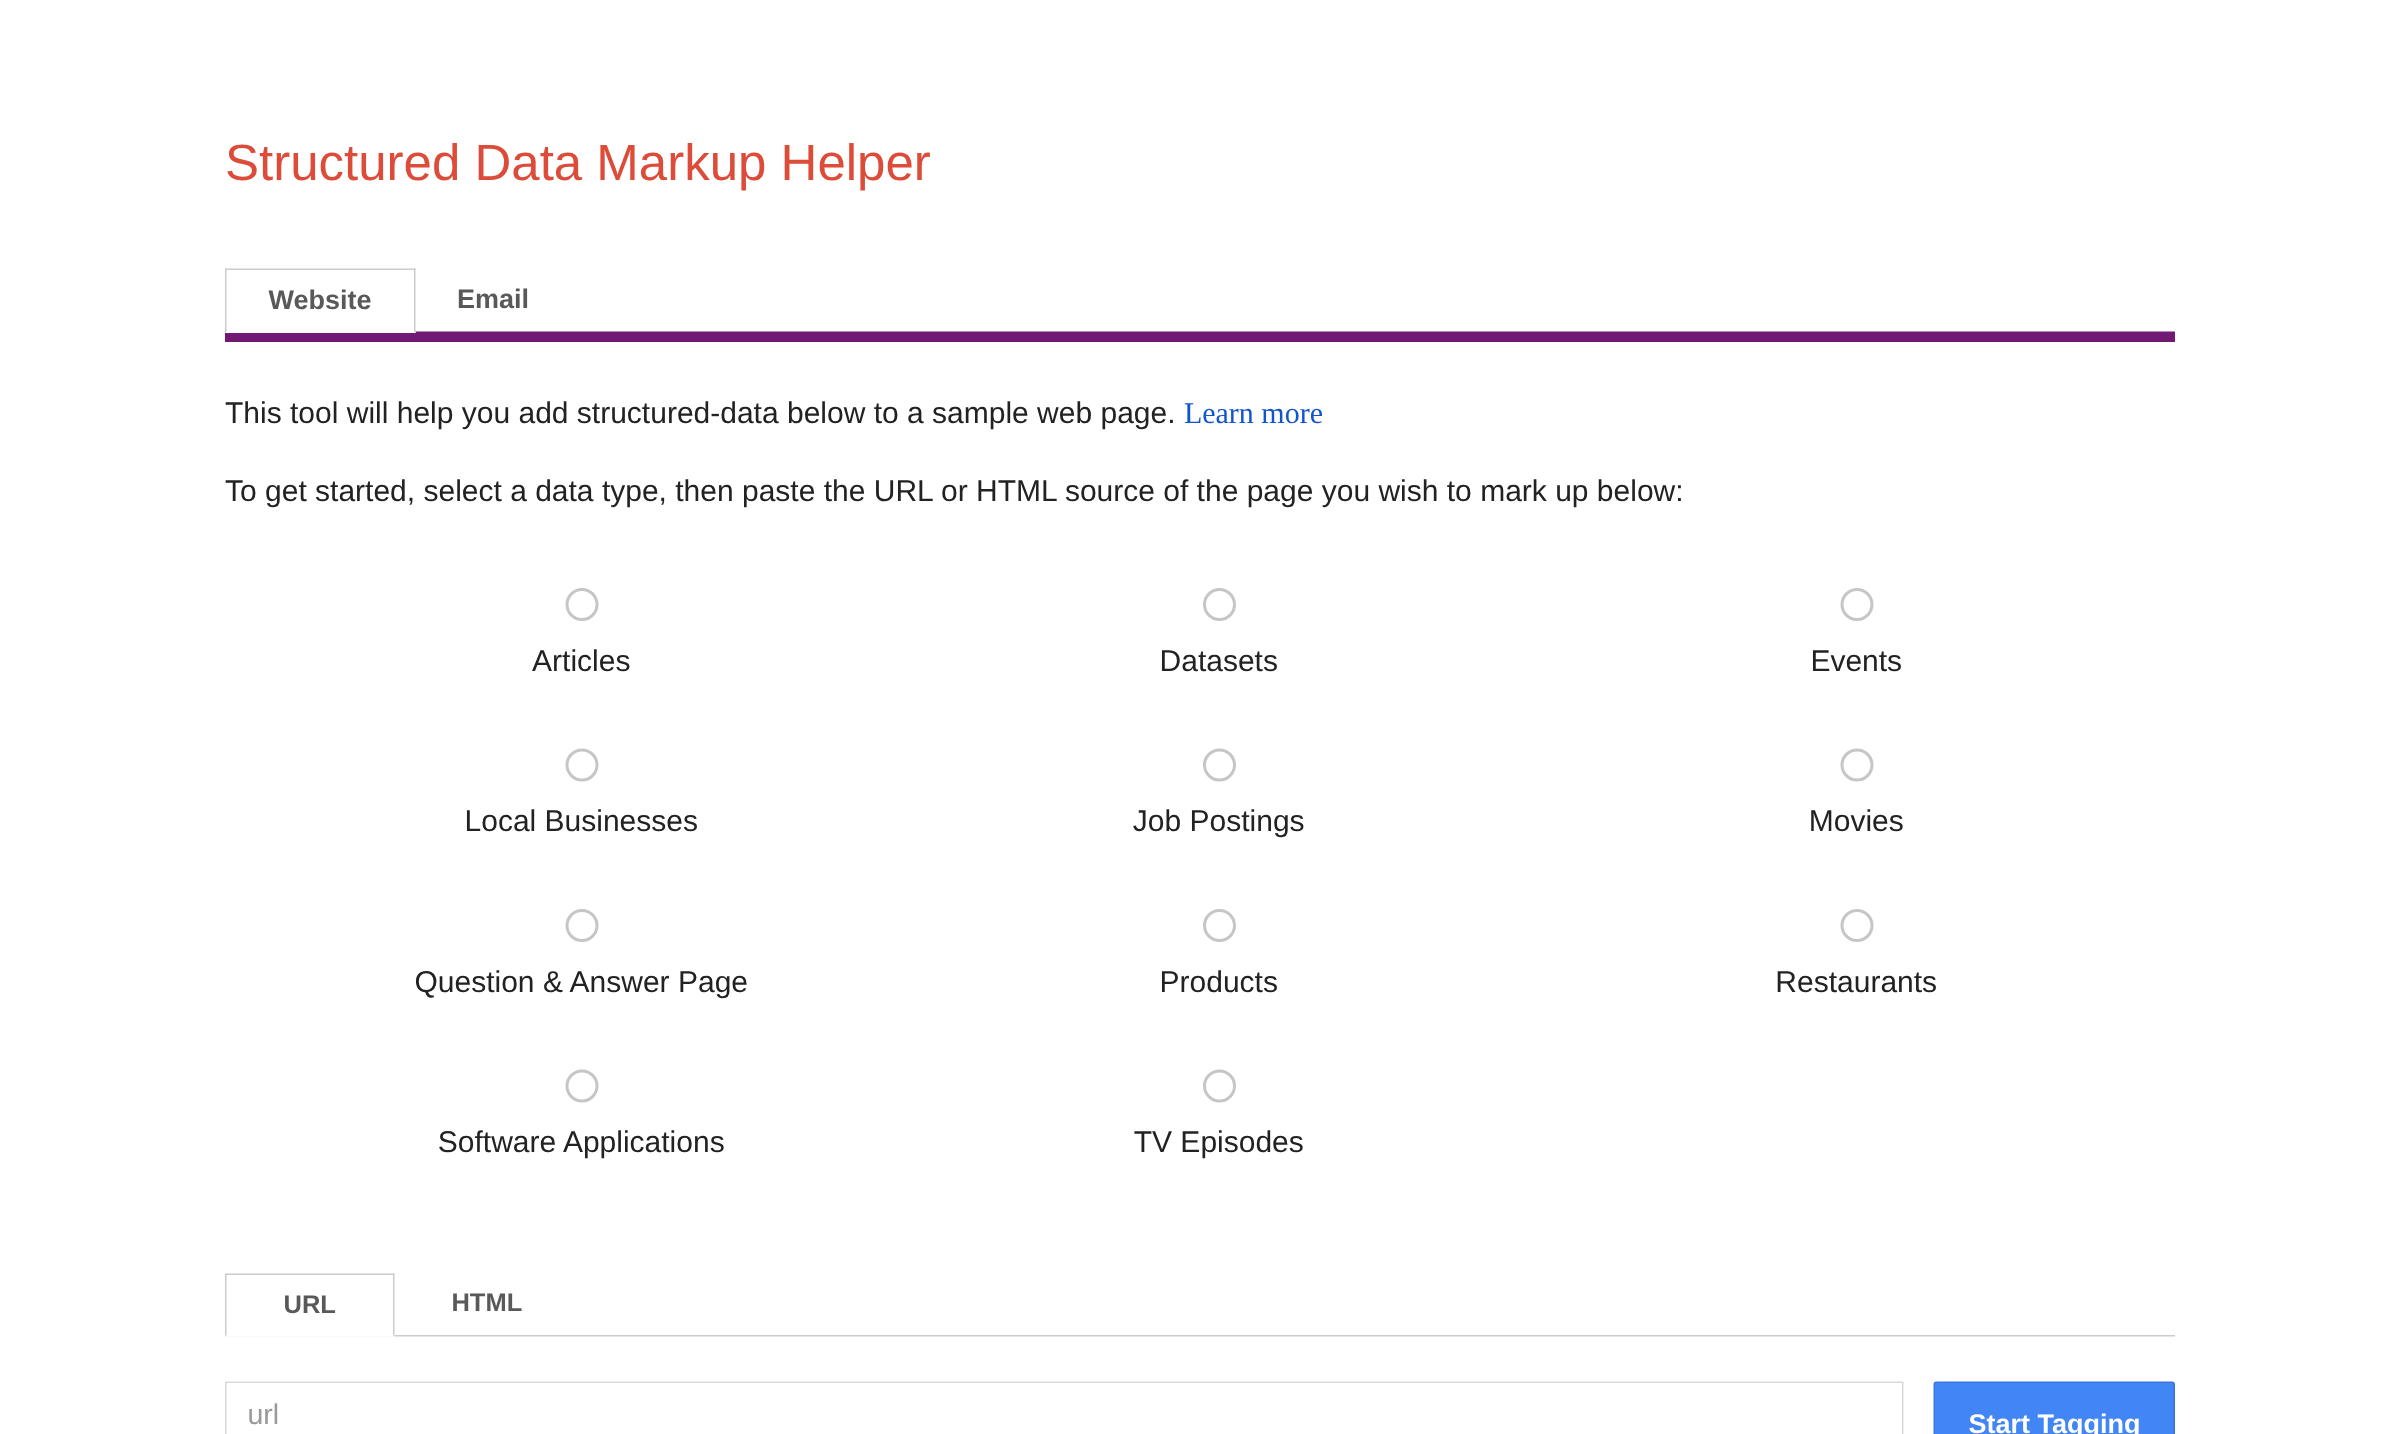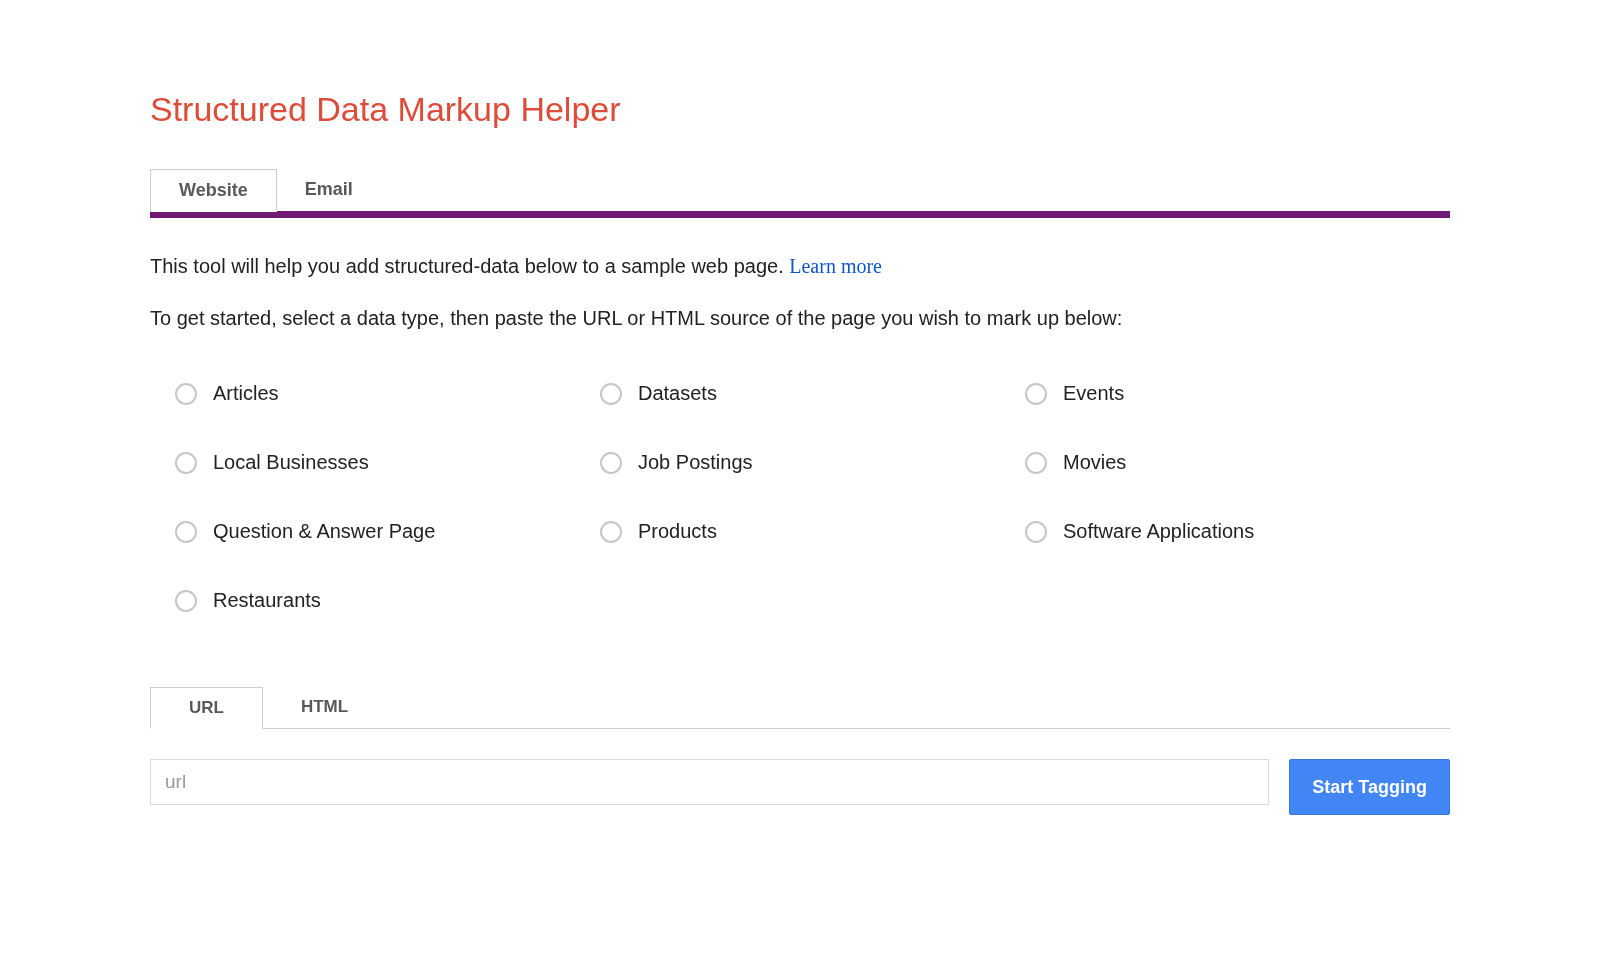--- a/index.html
+++ b/index.html
@@ -11,21 +11,21 @@
     font-family: Arial, Helvetica, sans-serif;
     background: #fff;
     width: 1600px;
     height: 956px;
     padding: 90px 150px 0 150px;
   }
   .page-title {
     font-size: 34px;
     font-weight: 400;
     color: #dd4b39;
-    margin-bottom: 40px;
+    margin-bottom: 50px;
   }
   .tabs {
     display: flex;
     border-bottom: 7px solid #701a75;
     margin-bottom: 35px;
   }
   .tab {
     padding: 10px 28px 10px 28px;
     font-size: 18px;
     font-weight: 700;
@@ -61,20 +61,21 @@
     column-gap: 0;
     row-gap: 46px;
     padding-left: 25px;
     margin-bottom: 75px;
   }
   .radio-option {
     display: flex;
     align-items: center;
     gap: 16px;
     cursor: pointer;
+    flex-direction: column;
   }
   .radio-circle {
     width: 22px;
     height: 22px;
     border: 2px solid #c6c6c6;
     border-radius: 50%;
     flex-shrink: 0;
   }
   .radio-label {
     font-size: 20px;
@@ -171,25 +172,29 @@
   <label class="radio-option">
     <span class="radio-circle"></span>
     <span class="radio-label">Question &amp; Answer Page</span>
   </label>
   <label class="radio-option">
     <span class="radio-circle"></span>
     <span class="radio-label">Products</span>
   </label>
   <label class="radio-option">
     <span class="radio-circle"></span>
+    <span class="radio-label">Restaurants</span>
+  </label>
+  <label class="radio-option">
+    <span class="radio-circle"></span>
     <span class="radio-label">Software Applications</span>
   </label>
   <label class="radio-option">
     <span class="radio-circle"></span>
-    <span class="radio-label">Restaurants</span>
+    <span class="radio-label">TV Episodes</span>
   </label>
 </div>
 
 <div class="input-tabs">
   <div class="input-tab active">URL</div>
   <div class="input-tab">HTML</div>
 </div>
 
 <div class="input-row">
   <input type="text" class="url-input" placeholder="url" style="">

